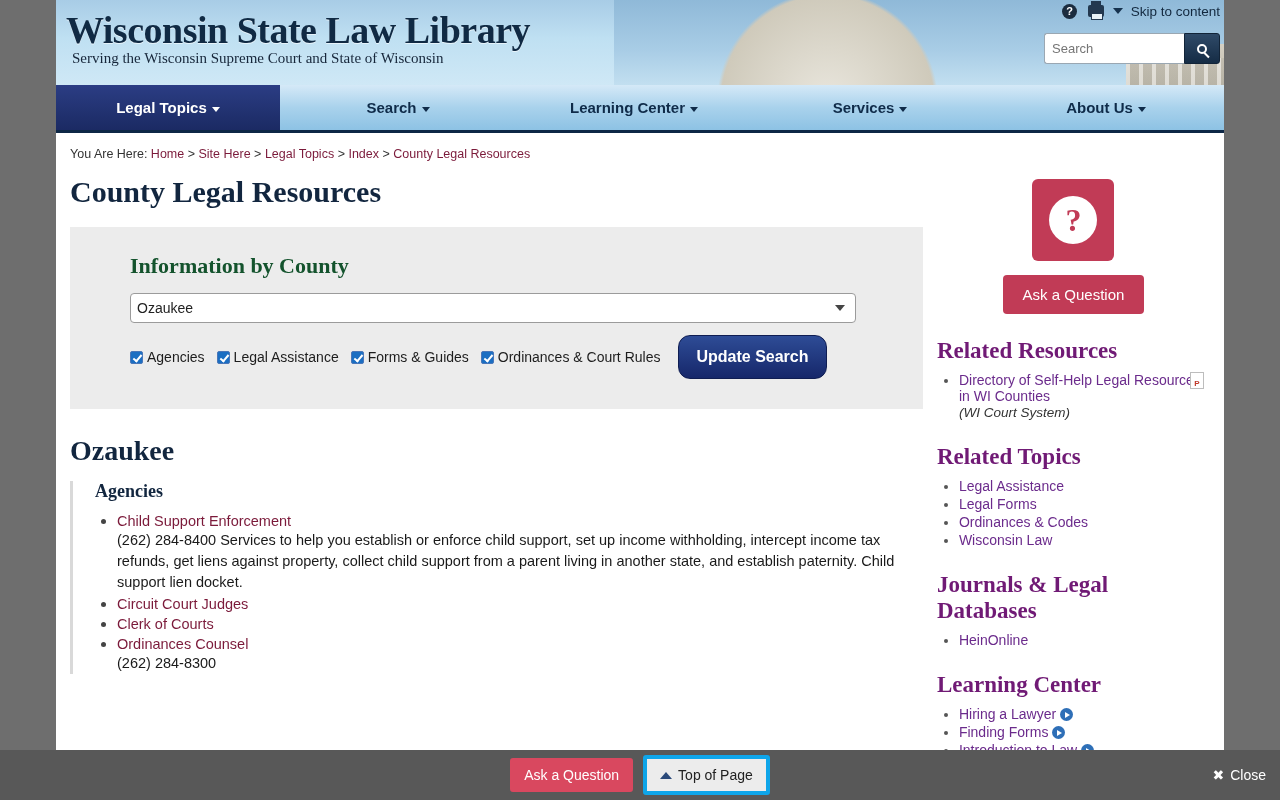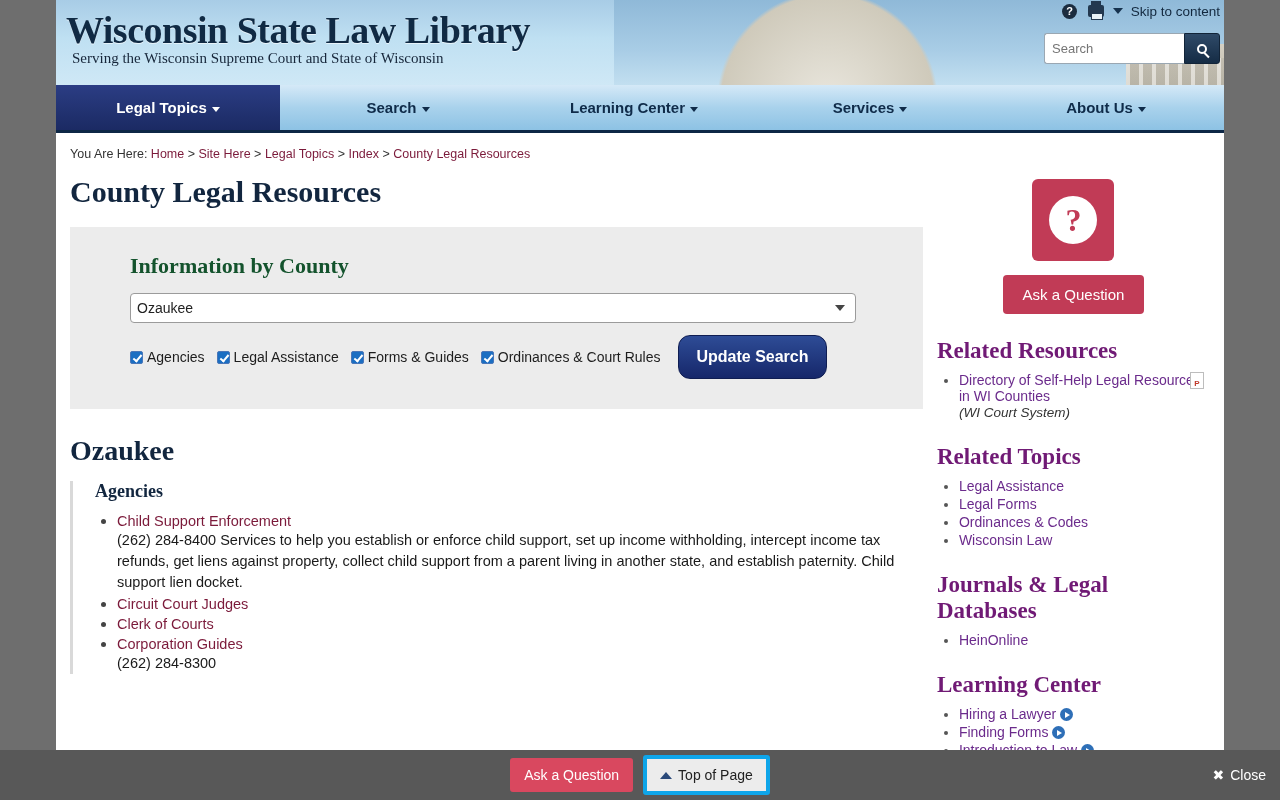--- a/index.html
+++ b/index.html
@@ -556,21 +556,21 @@
                 <a class="entry-link" href="#">Child Support Enforcement</a><br>
                 <span class="entry-desc">(262) 284-8400 Services to help you establish or enforce child support, set up income withholding, intercept income tax refunds, get liens against property, collect child support from a parent living in another state, and establish paternity. Child support lien docket.</span>
               </li>
               <li>
                 <a class="entry-link" href="#">Circuit Court Judges</a>
               </li>
               <li>
                 <a class="entry-link" href="#">Clerk of Courts</a><br>
               </li>
               <li>
-                <a class="entry-link" href="#">Corporation Guides</a><br>
+                <a class="entry-link" href="#">Ordinances Counsel</a><br>
                 <span class="entry-desc">(262) 284-8300</span>
               </li>
             </ul>
           </div>
         </div>
 
         <div class="side-col">
           <div class="ask-box">
             <div class="ask-circle">?</div>
           </div>

